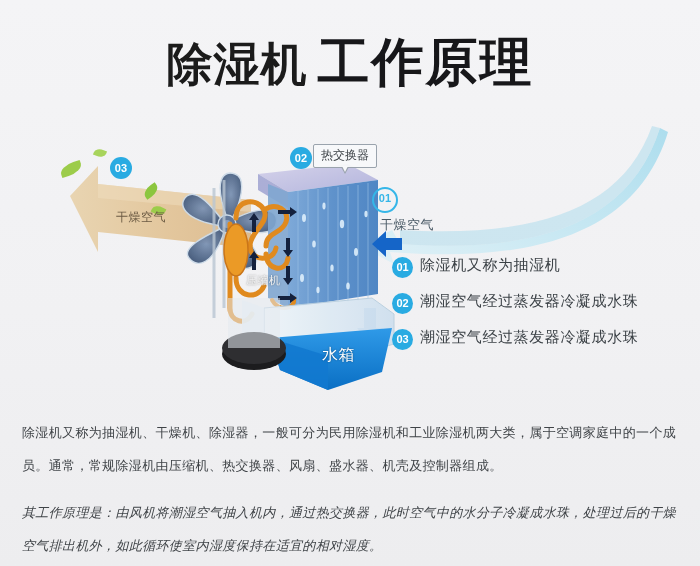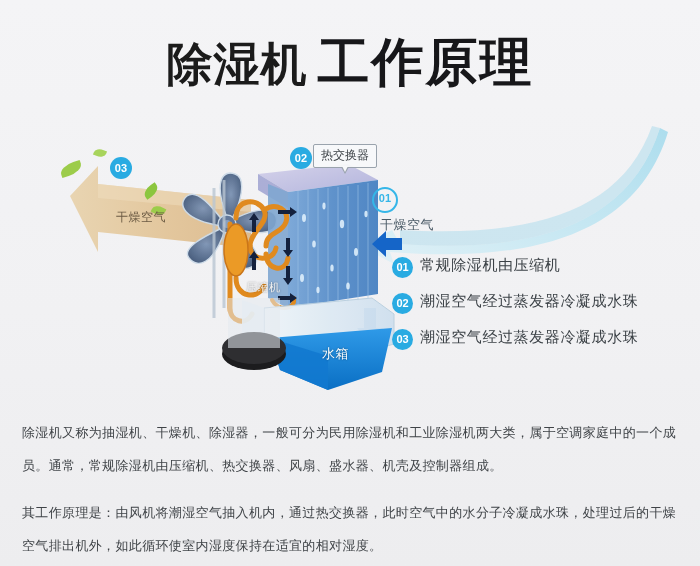--- a/index.html
+++ b/index.html
@@ -145,22 +145,22 @@
 
   
   .part-label {
     position: absolute;
     font-size: 11px;
     color: #ffffff;
     white-space: nowrap;
     letter-spacing: 0.5px;
     text-shadow: 0 0 2px rgba(0,0,0,0.45);
   }
-  .label-comp { left: 246px; top: 160px; color:#f2f2f2; }
-  .label-tank { left: 322px; top: 225px; color:#ffffff; font-size:13px; }
+  .label-comp { left: 246px; top: 153px; color:#f2f2f2; }
+  .label-tank { left: 322px; top: 225px; color:#ffffff; font-size:16px; }
 
   
   .legend {
     position: absolute;
     left: 392px; top: 255px;
     width: 290px;
   }
   .legend-row {
     position: relative;
     height: 36px;
@@ -192,21 +192,21 @@
     left: 22px; top: 416px;
     width: 660px;
   }
   .para {
     font-size: 13px;
     line-height: 33px;
     color: #3f4347;
     letter-spacing: 0.35px;
     margin: 0 0 14px 0;
   }
-  .para:last-child { margin-bottom: 4px; }
+  .para:last-child { margin-bottom: 4px; font-style: italic; }
 </style>
 </head>
 <body>
 
 <div class="page">
 
   <div class="title-wrap">
     <span class="title-a">除湿机</span><span class="title-b">工作原理</span>
   </div>
 
@@ -352,21 +352,21 @@
 
     <span class="illus-label label-dry">干燥空气</span>
     <span class="illus-label label-humid">干燥空气</span>
     <span class="part-label label-comp">压缩机</span>
     <span class="part-label label-tank">水箱</span>
   </div>
 
   <div class="legend">
     <div class="legend-row">
       <span class="lbadge">01</span>
-      <span class="ltext">常规除湿机由压缩机</span>
+      <span class="ltext">除湿机又称为抽湿机</span>
     </div>
     <div class="legend-row">
       <span class="lbadge">02</span>
       <span class="ltext">潮湿空气经过蒸发器冷凝成水珠</span>
     </div>
     <div class="legend-row">
       <span class="lbadge">03</span>
       <span class="ltext">潮湿空气经过蒸发器冷凝成水珠</span>
     </div>
   </div>

